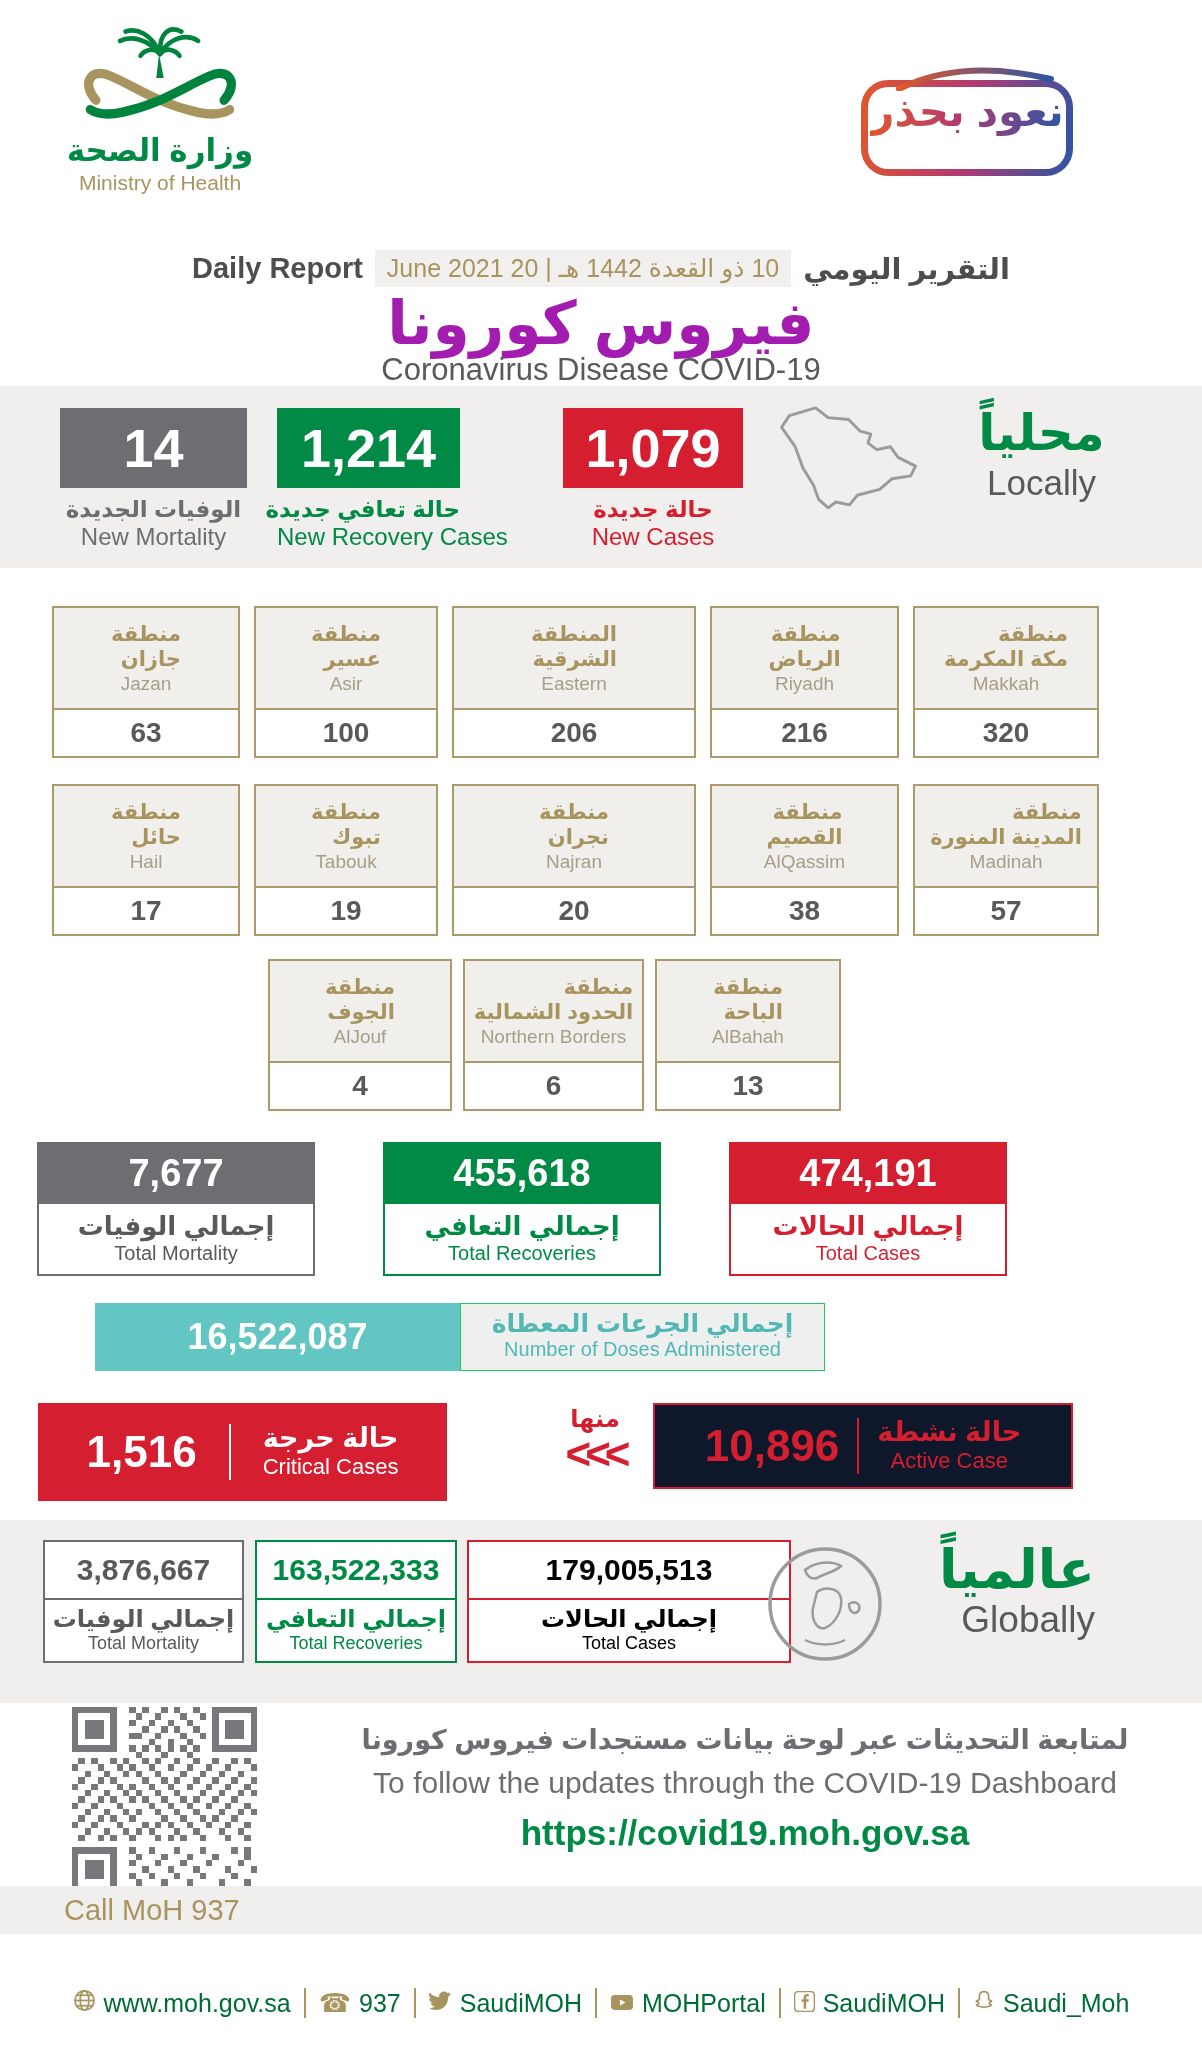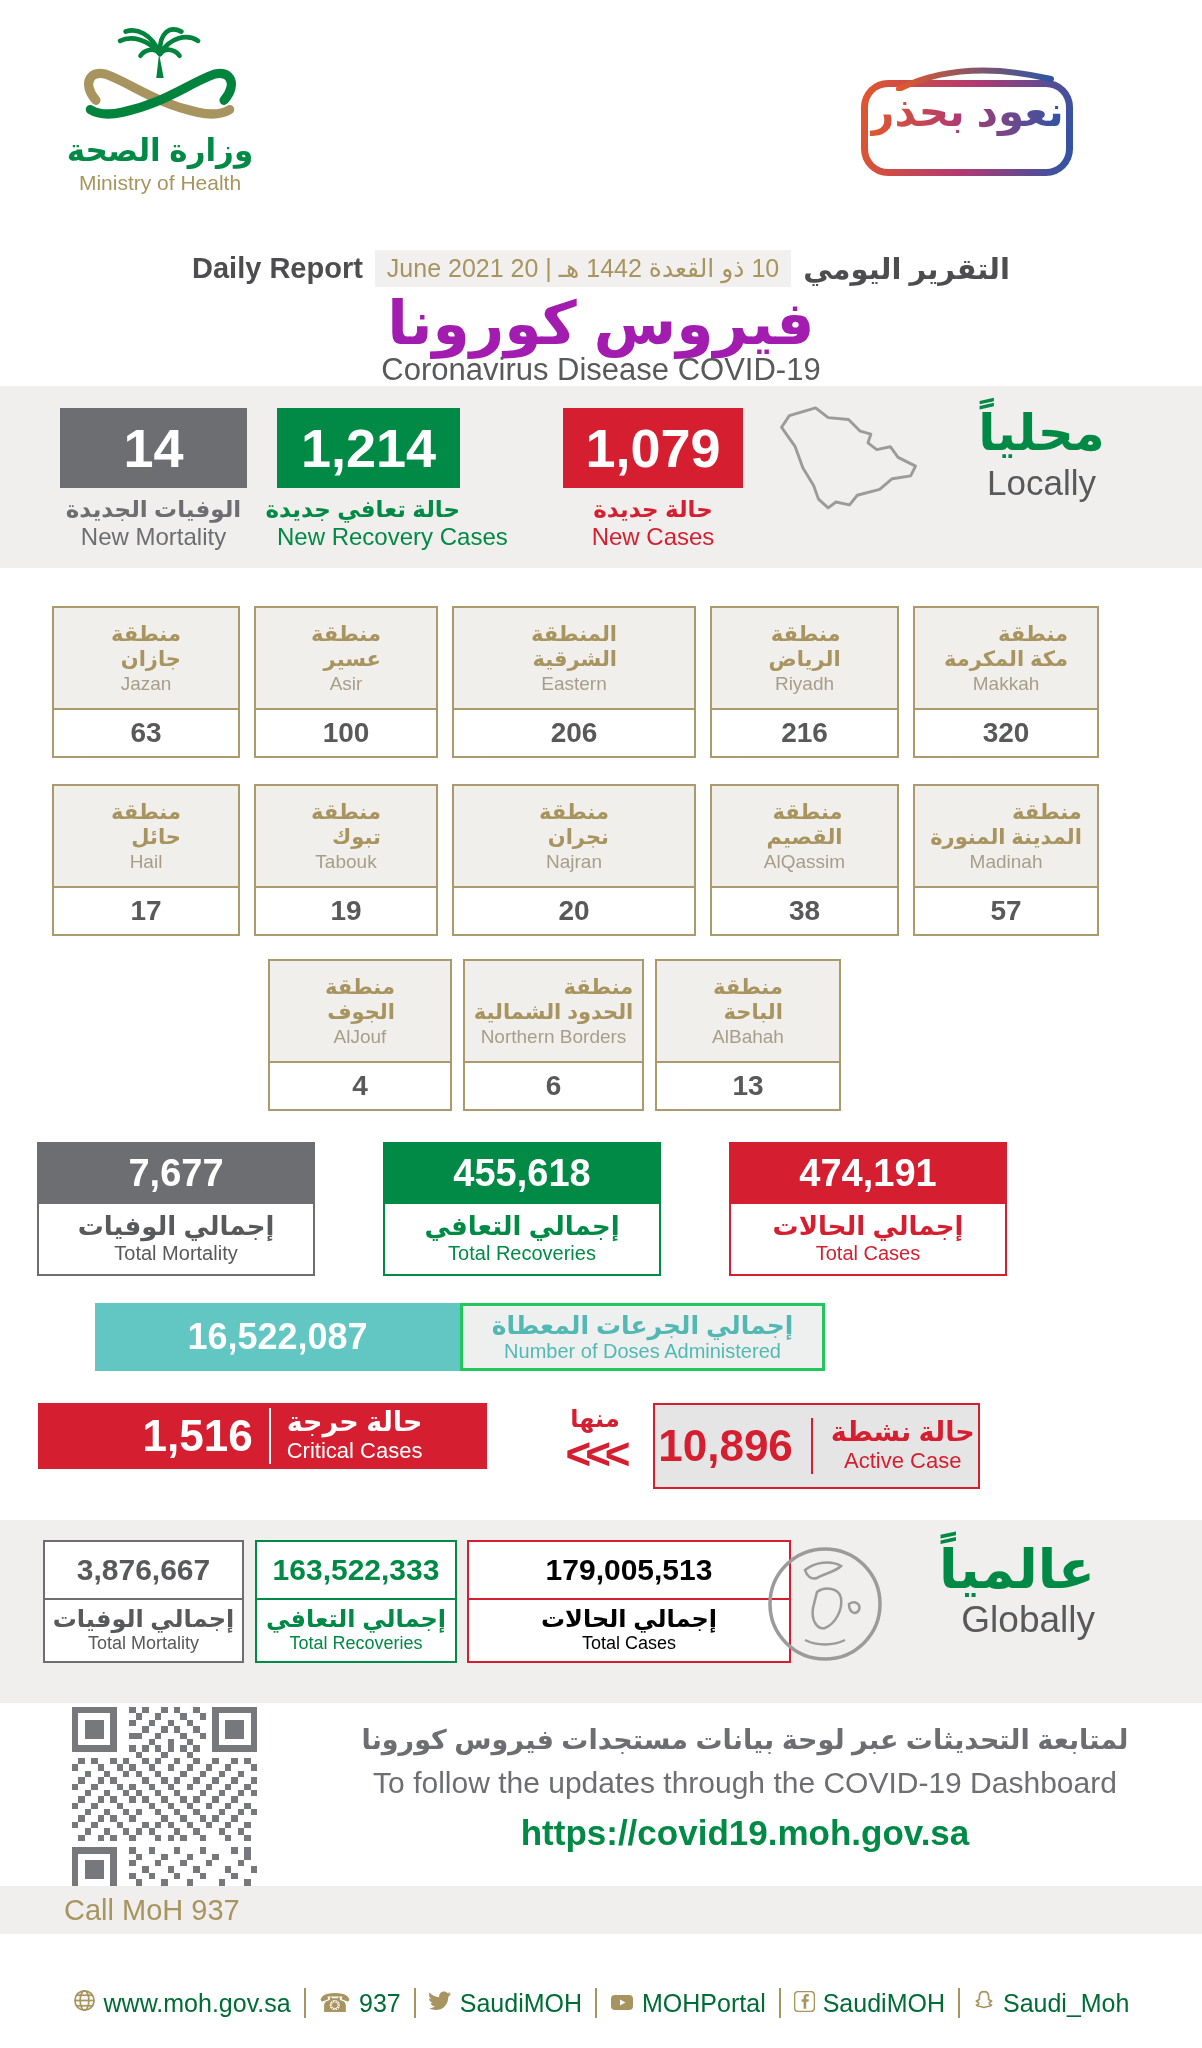--- a/index.html
+++ b/index.html
@@ -67,37 +67,37 @@
   .tlab{background:#fff;border:2px solid;border-top:none;padding:7px 0 9px;}
   .tlab-ar{font-size:26px;font-weight:bold;direction:rtl;}
   .tlab-en{font-size:20px;}
   .tmort{left:37px;} .tmort .tval{background:#6d6e71;} .tmort .tlab{border-color:#6d6e71;color:#58595b;}
   .trec{left:383px;} .trec .tval{background:#008a45;} .trec .tlab{border-color:#008a45;color:#008a45;}
   .tcase{left:729px;} .tcase .tval{background:#d51f30;} .tcase .tlab{border-color:#d51f30;color:#d51f30;}
 
   
   .dose-val{left:95px;top:1303px;width:365px;height:68px;background:#62c6c3;color:#fff;
             font-size:36px;font-weight:bold;text-align:center;line-height:68px;}
-  .dose-lab{left:460px;top:1303px;width:365px;height:68px;background:#edf0ef;border:3px solid #22c55e;
+  .dose-lab{left:460px;top:1303px;width:365px;height:68px;background:#edf0ef;border:1px solid #22c55e;
             box-sizing:border-box;text-align:center;color:#53b8b3;padding-top:5px;}
   .dose-ar{font-size:25px;font-weight:bold;direction:rtl;}
   .dose-en{font-size:20px;}
 
   
-  .crit{left:38px;top:1403px;width:409px;height:66px;background:#d51f30;color:#fff;
-        display:flex;align-items:center;justify-content:center;gap:16px;padding-left:40px;}
+  .crit{left:38px;top:1403px;width:409px;height:98px;background:#d51f30;color:#fff;
+        display:flex;align-items:center;justify-content:center;gap:32px;}
   .crit-val{font-size:44px;font-weight:bold;}
   .cdiv{width:2px;height:56px;background:#fff;}
   .clab{text-align:center;}
   .clab-ar{font-size:27px;font-weight:bold;direction:rtl;line-height:1.1;}
   .clab-en{font-size:22px;}
   .ofwhich{left:543px;top:1405px;width:104px;text-align:center;color:#d51f30;}
   .ofwhich-ar{font-size:24px;font-weight:bold;direction:rtl;}
   .ofwhich-arrows{font-size:44px;font-weight:bold;letter-spacing:-6px;line-height:42px;}
-  .active{left:653px;top:1403px;width:327px;height:86px;background:#e5e5e5;border:2px solid #d51f30;
+  .active{left:653px;top:1403px;width:420px;height:86px;background:#0f172a;border:2px solid #d51f30;
           box-sizing:border-box;color:#d51f30;display:flex;align-items:center;justify-content:center;gap:18px;}
   .adiv{width:2px;height:56px;background:#d51f30;}
 
   
   .gband{left:0;top:1520px;width:1202px;height:183px;background:#f0efed;}
   .gbox{position:absolute;top:20px;background:#fff;border:2px solid;text-align:center;box-sizing:border-box;}
   .gval{height:56px;line-height:56px;font-size:30px;font-weight:bold;border-bottom:2px solid;}
   .glab{padding:5px 0 7px;}
   .glab-ar{font-size:24px;font-weight:bold;direction:rtl;}
   .glab-en{font-size:18px;}

